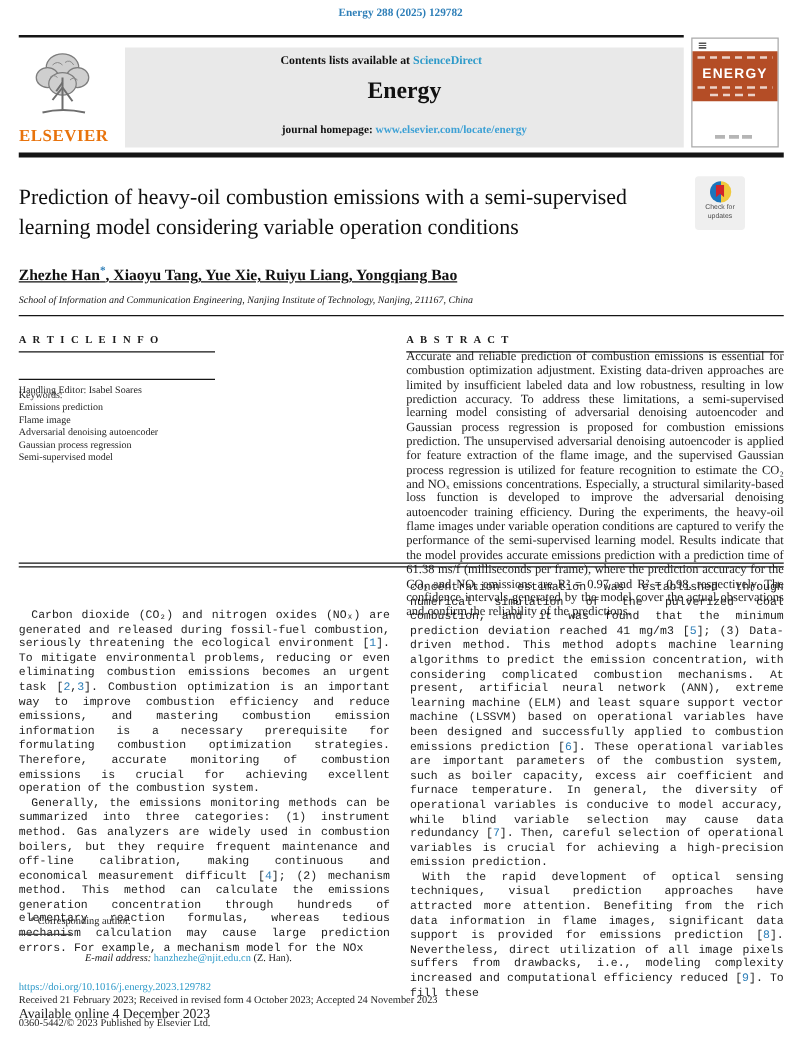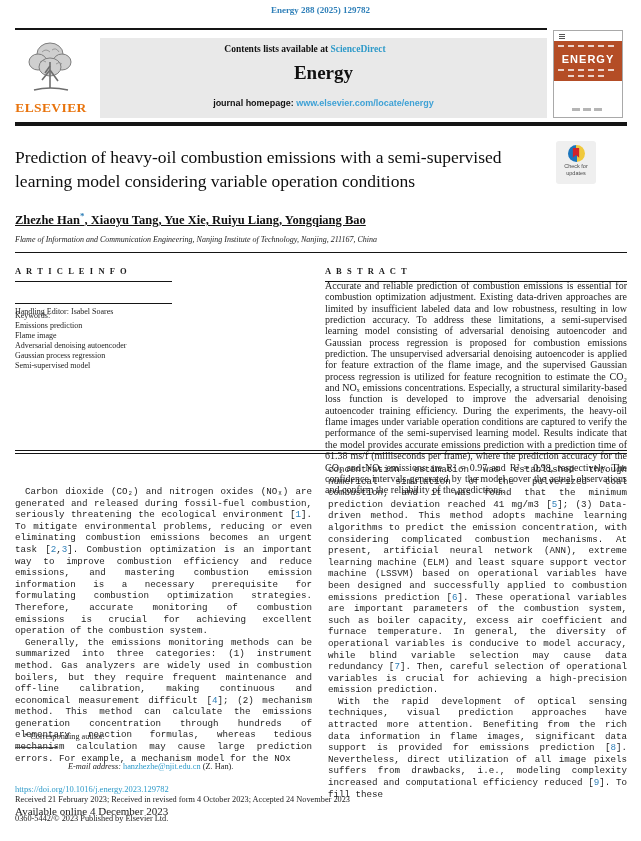--- a/index.html
+++ b/index.html
@@ -11,21 +11,21 @@
   .rule{background:#151515;}
   
   .journal-ref{top:5px;left:0;right:0;text-align:center;font-size:9px;font-weight:bold;color:#2e7fb8;}
   
   .rule-top{top:28px;left:15px;width:532px;height:2px;}
   .header-box{left:100px;top:38px;width:447px;height:80px;background:#e9e9e9;}
   .contents-line{top:44px;left:100px;width:410px;text-align:center;font-size:9.5px;font-weight:bold;color:#111;}
   .contents-line .link{color:#2e9ac9;}
   .journal-name{top:62px;left:100px;width:447px;text-align:center;font-size:19px;font-weight:bold;color:#111;}
   .homepage-line{top:98px;left:100px;width:447px;text-align:center;font-size:9px;font-weight:bold;
-    font-family:Liberation Sans, sans-serif;color:#111;}
+    font-family:Liberation Serif, serif;color:#111;}
   .homepage-line .link{color:#3ea1d5;}
   
   .elsevier{left:14px;top:40px;width:74px;text-align:center;}
   .elsevier-word{font-size:13.5px;font-weight:bold;color:#e8730c;letter-spacing:0.4px;margin-top:0px;}
   
   .cover{left:553px;top:30px;width:70px;height:88px;border:1px solid #a9a9a9;background:#fff;box-sizing:border-box;}
   .cover-mark{position:absolute;top:3px;left:5px;width:6px;height:5px;background:
     repeating-linear-gradient(#555 0 1px,transparent 1px 2px);}
   .cover-orange{position:absolute;top:10px;left:0;right:0;height:40px;background:#b44d26;}
   .cover-dashes{position:absolute;left:4px;right:4px;height:2px;background:
@@ -134,21 +134,21 @@
 <div class="abs badge">
   <div class="badge-circle">
     <div class="badge-bm"></div>
   </div>
   <div class="badge-text">Check for updates</div>
 </div>
 
 <div class="abs authors">
   <span>Zhezhe Han</span><span class="star">*</span><span>, Xiaoyu Tang, Yue Xie, Ruiyu Liang, Yongqiang Bao</span>
 </div>
-<div class="abs affiliation">Flame of Information and Communication Engineering, Nanjing Institute of Technology, Nanjing, 211167, China</div>
+<div class="abs affiliation">School of Information and Communication Engineering, Nanjing Institute of Technology, Nanjing, 211167, China</div>
 <div class="abs rule rule-affil"></div>
 
 <div class="abs info-heading">A R T I C L E  I N F O</div>
 <div class="abs rule info-rule1"></div>
 <div class="abs handling">Handling Editor: Isabel Soares</div>
 <div class="abs rule info-rule2"></div>
 <div class="abs kw-label">Keywords:</div>
 <div class="abs kw-list">
   <div>Emissions prediction</div>
   <div>Flame image</div>

